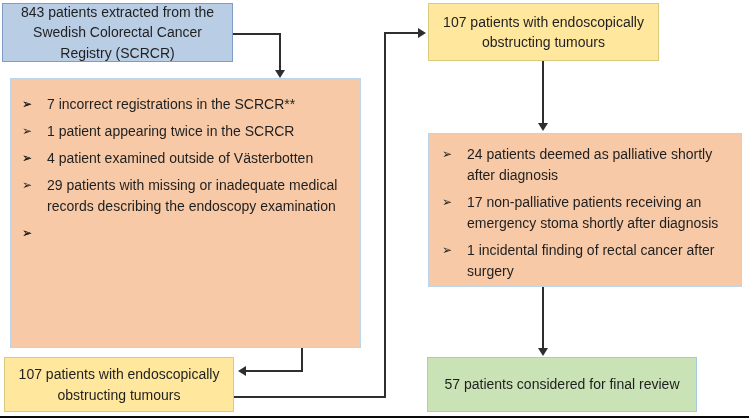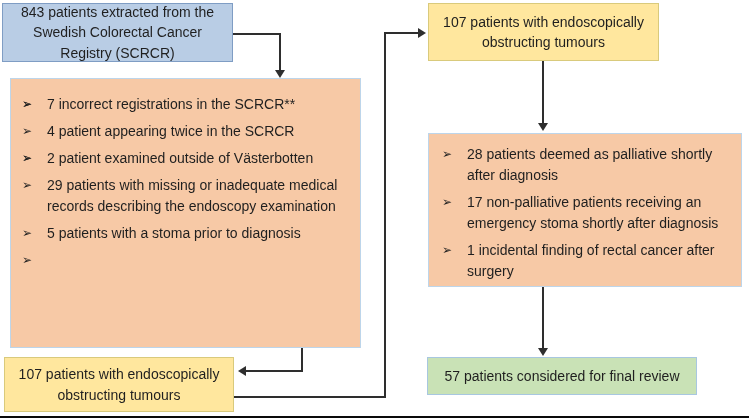--- a/index.html
+++ b/index.html
@@ -15,21 +15,21 @@
   .blue   { background:#b9cde5; border-color:#7f9dc4;justify-content:center; }
   .orange { background:#f7c9a6; border-color:#bdd5ea; }
   .yellow { background:#ffe79e; border-color:#d9ca7c; }
   .green  { background:#c9e2b6; border-color:#a8c7e0; }
 
   #source-box            { left:2px;   top:3px;   width:231px; height:59px;  padding:2px 14px; }
   #left-exclusions-box   { left:10px;  top:78px;  width:351px; height:270px; padding:9px 6px 0 10px; }
   #left-obstructing-box  { left:4px;   top:357px; width:230px; height:55px;  padding:2px 8px; }
   #right-obstructing-box { left:428px; top:3px;   width:231px; height:58px;  padding:2px 8px; }
   #right-exclusions-box  { left:428px; top:133px; width:314px; height:154px; padding:10px 4px 0 12px; }
-  #final-box             { left:427px; top:357px; width:270px; height:38px;  padding:2px 8px; }
+  #final-box             { left:427px; top:357px; width:270px; height:55px;  padding:2px 8px; }
 
   ul.exclusions { list-style:none; margin:0; padding:0; font-size:14px; }
   ul.exclusions li { position:relative; padding-left:26px; margin-bottom:6px; line-height:1.5; }
   ul.exclusions .bullet {
     position:absolute; left:1px; top:1px; font-size:12px; color:#1f1f1f;
   }
 
   .line { position:absolute; background:#2e2e2e; }
   .arrow { position:absolute; width:0; height:0; }
   .arrow.down  { border-left:5px solid transparent; border-right:5px solid transparent; border-top:8px solid #2e2e2e; }
@@ -51,56 +51,55 @@
     <ul class="exclusions">
       <li>
         <span class="bullet">➢</span>
       </li>
       <li>
         <span class="bullet">➢</span>
         <span>7 incorrect registrations in the SCRCR**</span>
       </li>
       <li>
         <span class="bullet">➢</span>
-        <span>4 patient appearing twice in the SCRCR</span>
+        <span>1 patient appearing twice in the SCRCR</span>
       </li>
       <li>
         <span class="bullet">➢</span>
       </li>
       <li>
         <span class="bullet">➢</span>
-        <span>2 patient examined outside of Västerbotten</span>
+        <span>4 patient examined outside of Västerbotten</span>
       </li>
       <li>
         <span class="bullet">➢</span>
         <span>29 patients with missing or inadequate medical records describing the endoscopy examination</span>
       </li>
       <li>
         <span class="bullet">➢</span>
-        <span>5 patients with a stoma prior to diagnosis</span>
       </li>
       <li>
         <span class="bullet">➢</span>
       </li>
     </ul>
   </div>
 
   <div id="left-obstructing-box" class="box yellow centered">
     <span>107 patients with endoscopically obstructing tumours</span>
   </div>
 
   <div id="right-obstructing-box" class="box yellow centered">
     <span>107 patients with endoscopically obstructing tumours</span>
   </div>
 
   <div id="right-exclusions-box" class="box orange">
     <ul class="exclusions">
       <li>
         <span class="bullet">➢</span>
-        <span>28 patients deemed as palliative shortly after diagnosis</span>
+        <span>24 patients deemed as palliative shortly after diagnosis</span>
       </li>
       <li>
         <span class="bullet">➢</span>
         <span>17 non-palliative patients receiving an emergency stoma shortly after diagnosis</span>
       </li>
       <li>
         <span class="bullet">➢</span>
         <span>1 incidental finding of rectal cancer after surgery</span>
       </li>
     </ul>

